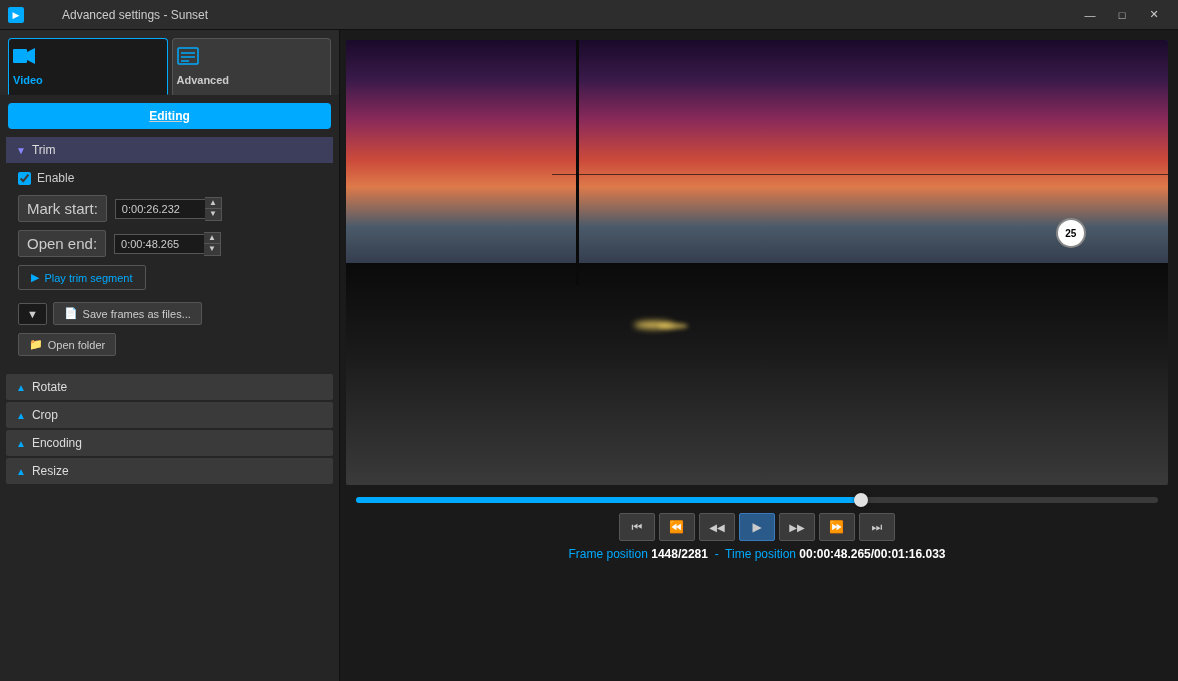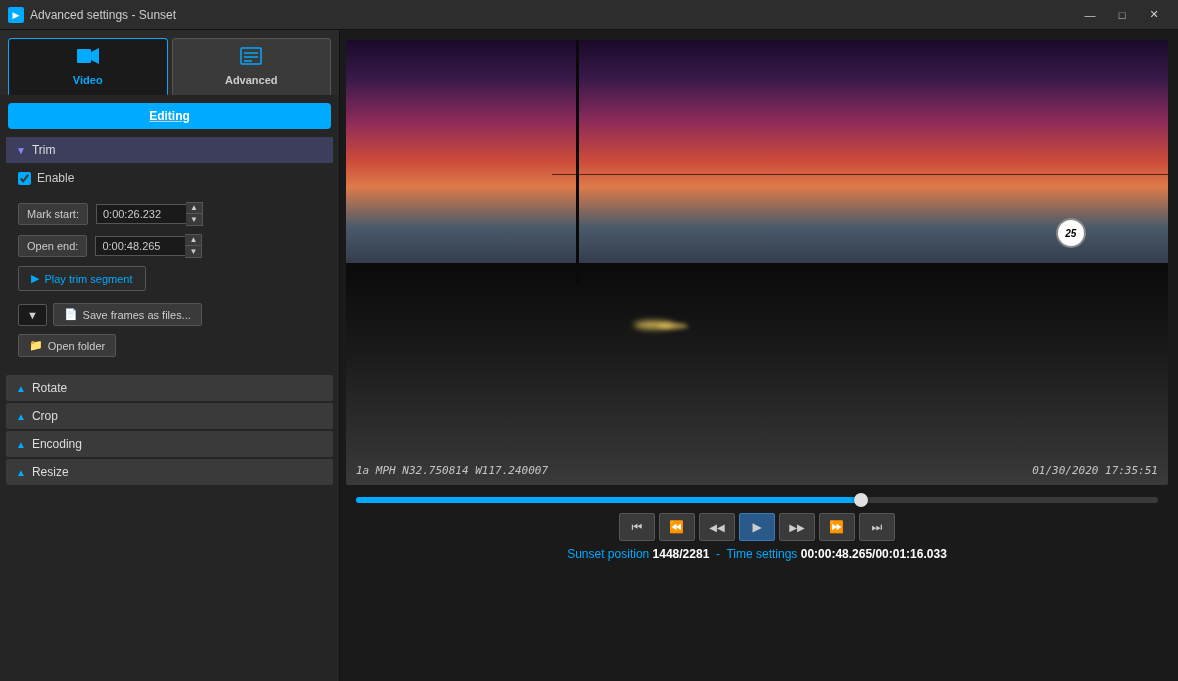--- a/index.html
+++ b/index.html
@@ -35,20 +35,21 @@
       border-radius: 2px;
       display: flex;
       align-items: center;
       justify-content: center;
       font-size: 9px;
       color: white;
     }
     .titlebar-title {
       color: #ccc;
       font-size: 12px;
+      margin-left: 32px;
     }
     .titlebar-controls {
       display: flex;
       gap: 0;
     }
     .titlebar-btn {
       width: 32px;
       height: 30px;
       display: flex;
       align-items: center;
@@ -78,21 +79,20 @@
     .media-tabs {
       display: flex;
       background: #2a2a2a;
       padding: 8px 8px 0 8px;
       gap: 4px;
     }
     .media-tab {
       flex: 1;
       display: flex;
       flex-direction: column;
-      align-items: center;
       padding: 8px 4px;
       border-radius: 4px 4px 0 0;
       cursor: pointer;
       background: #3a3a3a;
       border: 1px solid #555;
       border-bottom: none;
       gap: 4px;
       color: #ccc;
     }
     .media-tab.active {
@@ -174,42 +174,42 @@
     }
     .trim-content {
       background: #252525;
       padding: 8px 12px;
     }
 
     .checkbox-row {
       display: flex;
       align-items: center;
       gap: 6px;
-      margin-bottom: 17px;
+      margin-bottom: 10px;
     }
     .checkbox-row input[type="checkbox"] {
       accent-color: #00aaff;
       width: 13px;
       height: 13px;
     }
 
     .mark-row {
       display: flex;
       align-items: center;
       margin-bottom: 8px;
       gap: 4px;
     }
     .mark-btn {
       background: #3a3a3a;
       border: 1px solid #555;
       color: #ccc;
       padding: 4px 8px;
       border-radius: 2px;
       cursor: pointer;
-      font-size: 11px;
+      font-size: 15px;
       white-space: nowrap;
     }
 
     .time-input-wrap {
       display: flex;
       align-items: center;
       margin-left: 4px;
     }
     .time-input {
       background: #1a1a1a;
@@ -321,21 +321,20 @@
       padding: 10px 10px 0 6px;
     }
 
     .video-container {
       flex: 1;
       background: #0369a1;
       position: relative;
       border-radius: 2px;
       overflow: hidden;
       max-height: 445px;
-      font-style: italic;
     }
 
     .video-placeholder {
       width: 100%;
       height: 100%;
       background: linear-gradient(
         to bottom,
         #0a0a1a 0%,
         #1a1a2a 20%,
         #2a1a1a 40%,
@@ -595,24 +594,20 @@
 
         <div style="position:absolute;left:35%;bottom:35%;width:40px;height:8px;background:rgba(255,220,100,0.8);border-radius:50%;filter:blur(3px);"></div>
         <div style="position:absolute;left:38%;bottom:35%;width:30px;height:6px;background:rgba(255,220,100,0.6);border-radius:50%;filter:blur(2px);"></div>
 
         <div style="position:absolute;right:10%;top:40%;width:30px;height:30px;background:#fff;border:2px solid #888;border-radius:50%;display:flex;align-items:center;justify-content:center;font-size:10px;font-weight:bold;color:#000;">25</div>
 
         <div style="position:absolute;top:0;left:28%;width:3px;height:55%;background:#0a0a0a;"></div>
 
         <div style="position:absolute;top:30%;left:25%;right:0;height:1px;background:rgba(0,0,0,0.6);"></div>
       </div>
-      <div class="video-overlay-bottom">
-        <span>1a MPH N32.750814 W117.240007</span>
-        <span>01/30/2020 17:35:51</span>
-      </div>
     </div>
 
     <div class="playback-area">
       <div class="seek-bar-container">
         <div class="seek-bar">
           <div class="seek-bar-fill"></div>
           <div class="seek-handle"></div>
         </div>
       </div>
 
@@ -620,21 +615,21 @@
         <button class="ctrl-btn" title="Skip to first">⏮</button>
         <button class="ctrl-btn" title="Rewind fast">⏪</button>
         <button class="ctrl-btn" title="Step back" style="font-size:10px;">◀◀</button>
         <button class="ctrl-btn play" title="Play">▶</button>
         <button class="ctrl-btn" title="Step forward" style="font-size:10px;">▶▶</button>
         <button class="ctrl-btn" title="Fast forward">⏩</button>
         <button class="ctrl-btn" title="Skip to last">⏭</button>
       </div>
 
       <div class="position-info">
-        <span>Sunset position</span>
+        <span>Frame position</span>
         <strong>1448/2281</strong>
         &nbsp;-&nbsp;
-        <span>Time settings</span>
+        <span>Time position</span>
         <strong>00:00:48.265/00:01:16.033</strong>
       </div>
     </div>
   </div>
 </div>
 
 </body></html>

